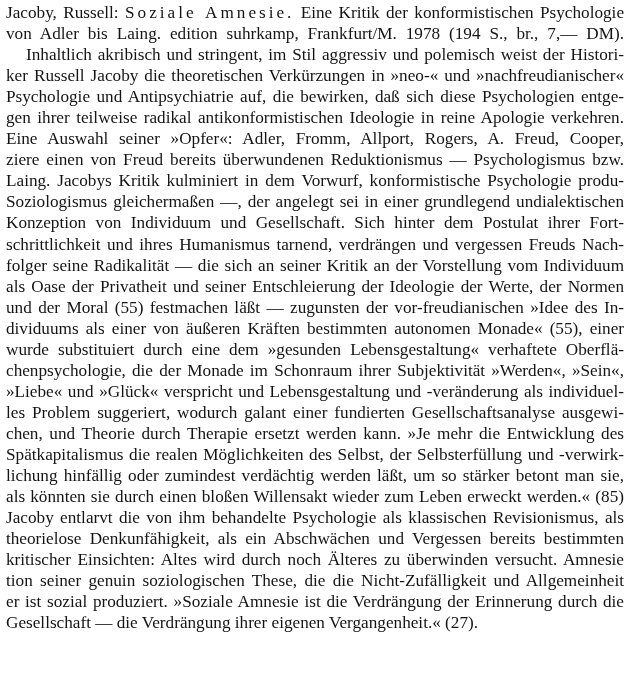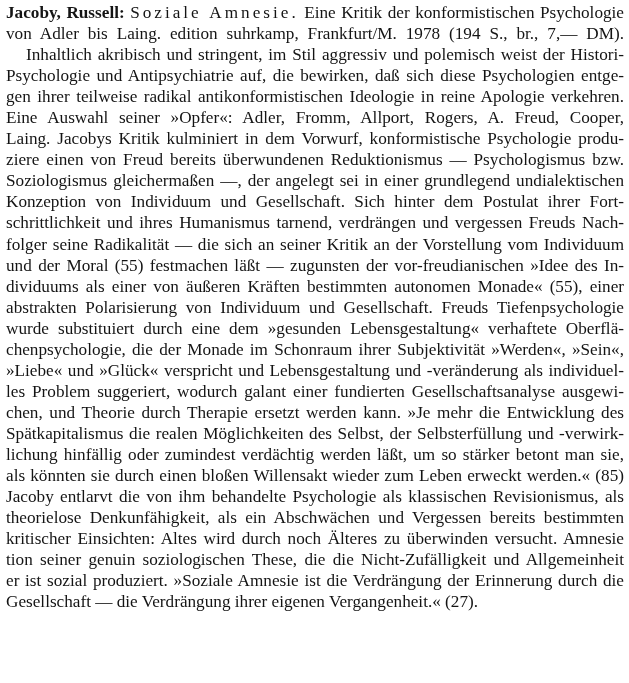--- a/index.html
+++ b/index.html
@@ -9,42 +9,43 @@
     color: #141414;
   }
   .page { position: absolute; left: 6px; top: 2px; width: 618px; }
   .line {
     height: 21.05px; line-height: 21px; font-size: 17.2px;
     white-space: nowrap; text-align: justify; text-align-last: justify;
     overflow: visible;
   }
   .line.last { text-align-last: left; }
   .line.indent { padding-left: 20px; }
-  .author { font-weight: bold; }
+  .author { font-weight: normal; }
   .spaced { letter-spacing: 3px; }
 </style>
 </head>
 <body>
 
 <div class="page">
   <div class="line"><span class="author">Jacoby, Russell:</span> <span class="spaced">Soziale Amnesie.</span><span> Eine Kritik der konformistischen Psychologie</span></div>
   <div class="line">von Adler bis Laing. edition suhrkamp, Frankfurt/M. 1978 (194 S., br., 7,— DM).</div>
   <div class="line indent">Inhaltlich akribisch und stringent, im Stil aggressiv und polemisch weist der Histori-</div>
+  <div class="line">ker Russell Jacoby die theoretischen Verkürzungen in »neo-« und »nachfreudianischer«</div>
   <div class="line">Psychologie und Antipsychiatrie auf, die bewirken, daß sich diese Psychologien entge-</div>
   <div class="line">gen ihrer teilweise radikal antikonformistischen Ideologie in reine Apologie verkehren.</div>
   <div class="line">Eine Auswahl seiner »Opfer«: Adler, Fromm, Allport, Rogers, A. Freud, Cooper,</div>
+  <div class="line">ziere einen von Freud bereits überwundenen Reduktionismus — Psychologismus bzw.</div>
   <div class="line">Laing. Jacobys Kritik kulminiert in dem Vorwurf, konformistische Psychologie produ-</div>
-  <div class="line">ziere einen von Freud bereits überwundenen Reduktionismus — Psychologismus bzw.</div>
   <div class="line">Soziologismus gleichermaßen —, der angelegt sei in einer grundlegend undialektischen</div>
   <div class="line">Konzeption von Individuum und Gesellschaft. Sich hinter dem Postulat ihrer Fort-</div>
   <div class="line">schrittlichkeit und ihres Humanismus tarnend, verdrängen und vergessen Freuds Nach-</div>
   <div class="line">folger seine Radikalität — die sich an seiner Kritik an der Vorstellung vom Individuum</div>
+  <div class="line">als Oase der Privatheit und seiner Entschleierung der Ideologie der Werte, der Normen</div>
   <div class="line">und der Moral (55) festmachen läßt — zugunsten der vor-freudianischen »Idee des In-</div>
   <div class="line">dividuums als einer von äußeren Kräften bestimmten autonomen Monade« (55), einer</div>
-  <div class="line">abstrakten Polarisierung von Individuum und Gesellschaft. Freuds Tiefenpsychologie</div>
   <div class="line">wurde substituiert durch eine dem »gesunden Lebensgestaltung« verhaftete Oberflä-</div>
   <div class="line">chenpsychologie, die der Monade im Schonraum ihrer Subjektivität »Werden«, »Sein«,</div>
   <div class="line">»Liebe« und »Glück« verspricht und Lebensgestaltung und -veränderung als individuel-</div>
   <div class="line">les Problem suggeriert, wodurch galant einer fundierten Gesellschaftsanalyse ausgewi-</div>
   <div class="line">chen, und Theorie durch Therapie ersetzt werden kann. »Je mehr die Entwicklung des</div>
   <div class="line">Spätkapitalismus die realen Möglichkeiten des Selbst, der Selbsterfüllung und -verwirk-</div>
   <div class="line">lichung hinfällig oder zumindest verdächtig werden läßt, um so stärker betont man sie,</div>
   <div class="line">als könnten sie durch einen bloßen Willensakt wieder zum Leben erweckt werden.« (85)</div>
   <div class="line">Jacoby entlarvt die von ihm behandelte Psychologie als klassischen Revisionismus, als</div>
   <div class="line">theorielose Denkunfähigkeit, als ein Abschwächen und Vergessen bereits bestimmten</div>

